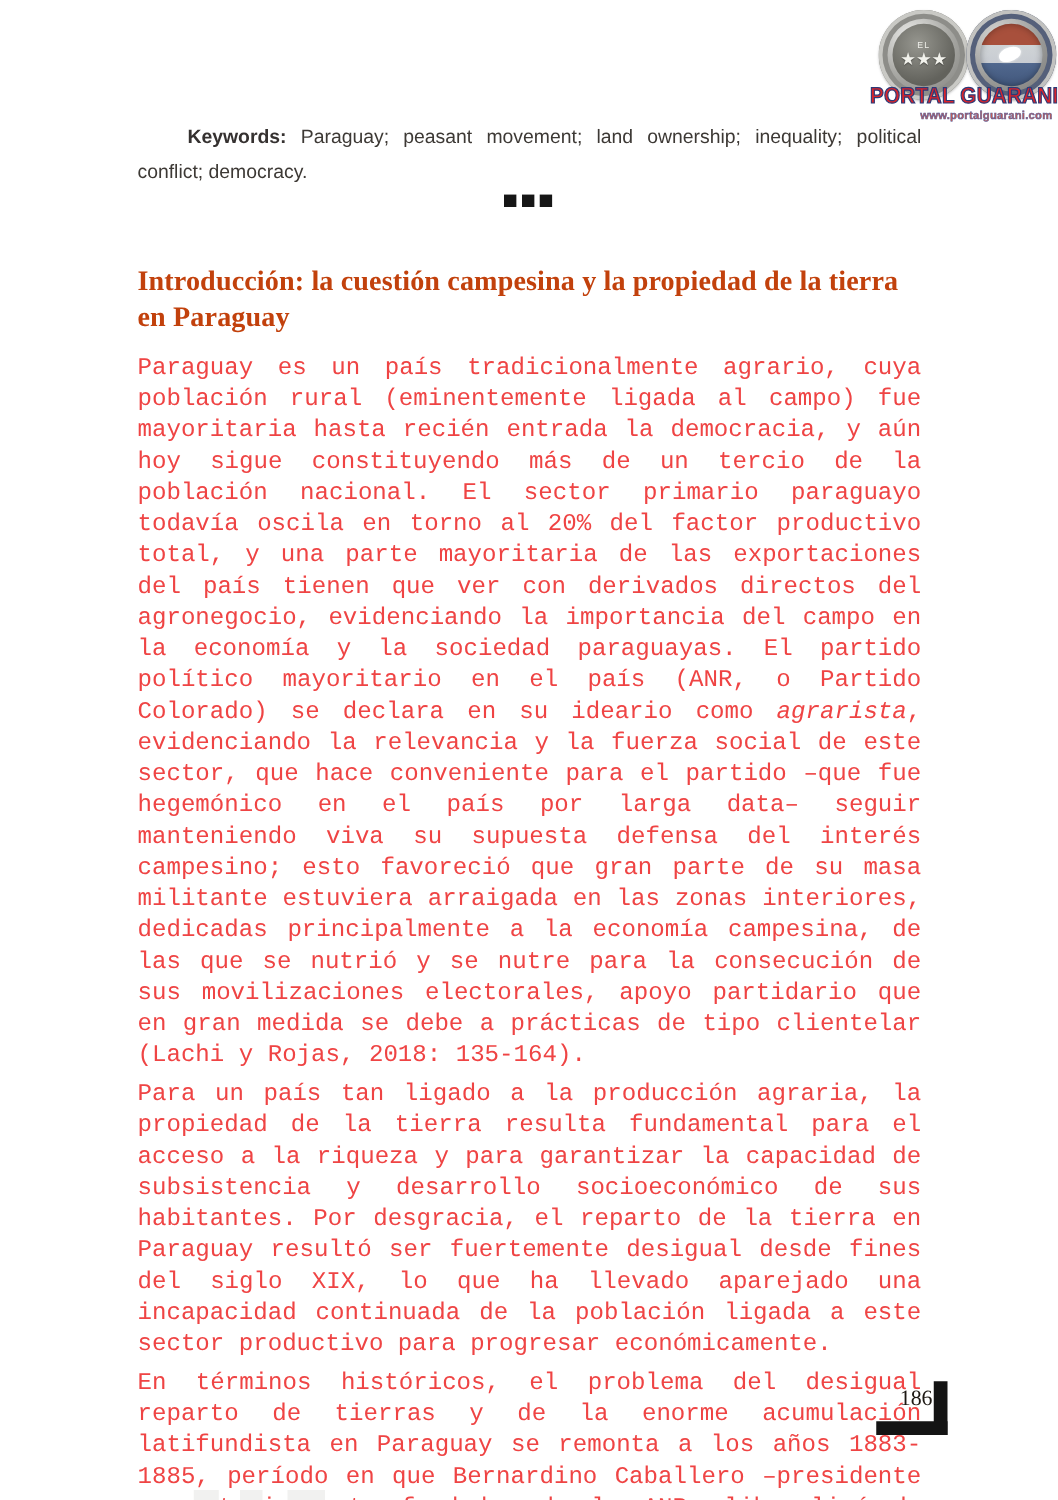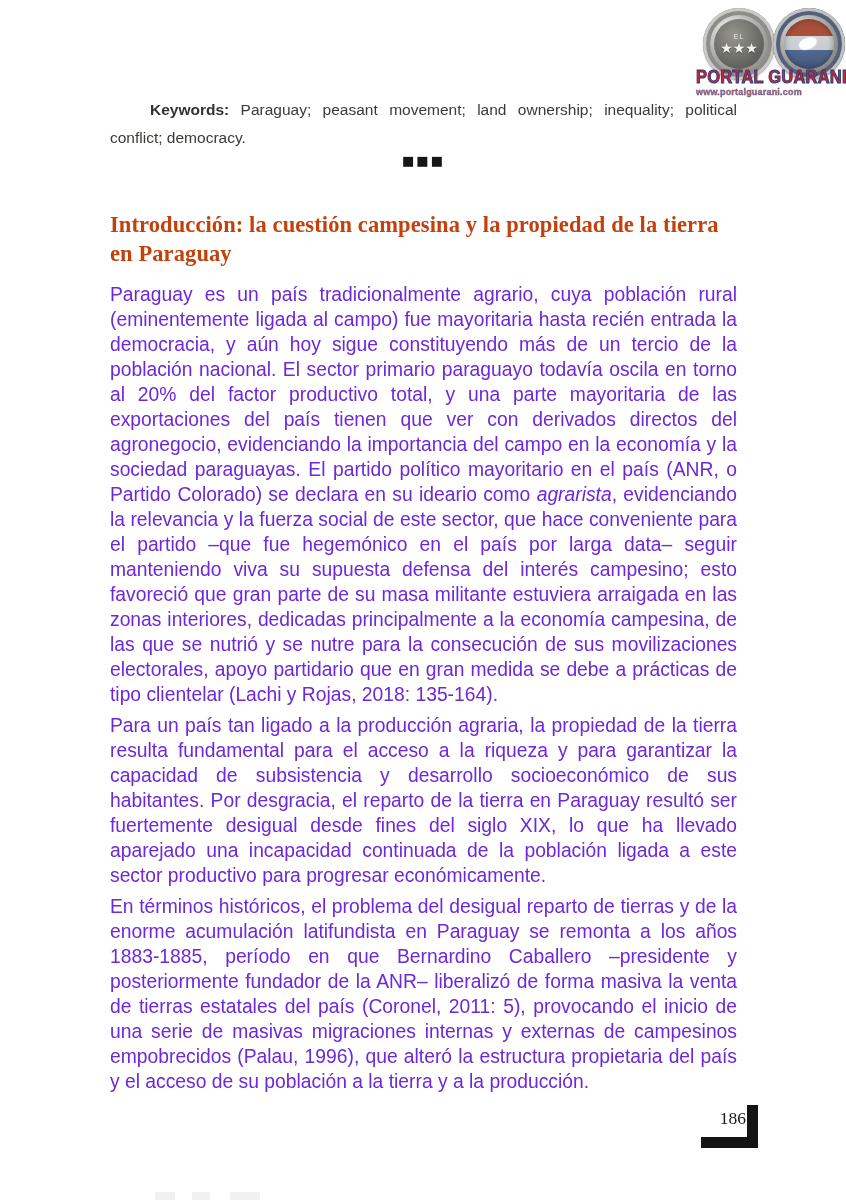--- a/index.html
+++ b/index.html
@@ -24,38 +24,38 @@
       text-shadow:0 1px 1px rgba(0,0,0,.4);}
   .flag-core{position:absolute;inset:11px;border-radius:50%;overflow:hidden;
       background:linear-gradient(180deg,#a8503c 0%,#a8503c 34%,#cfd3d6 34%,#c8ccd2 63%,#51688e 63%,#41577c 100%);
       box-shadow:inset 0 0 6px rgba(0,0,0,.35);}
   .py-shape{position:absolute;left:50%;top:50%;width:18px;height:11px;margin:-6px 0 0 -10px;
       background:#ffffff;border-radius:55% 45% 60% 40%;transform:rotate(-14deg);
       box-shadow:0 0 2px rgba(255,255,255,.8);}
   .brand{position:absolute;top:69px;right:1px;width:149px;text-align:center;white-space:nowrap;
       font-family:"Liberation Sans",sans-serif;font-weight:bold;font-size:16.5px;line-height:17px;
       color:#d8242b;-webkit-text-stroke:0.9px #2b3a78;letter-spacing:0.2px;transform:scaleY(1.08);}
-  .brand-url{position:absolute;top:87px;right:4px;width:146px;text-align:left;white-space:nowrap;
+  .brand-url{position:absolute;top:87px;right:4px;width:146px;text-align:right;white-space:nowrap;
       font-family:"Liberation Sans",sans-serif;font-weight:bold;font-size:9px;line-height:10px;
       color:#c0564e;-webkit-text-stroke:0.4px #45539a;letter-spacing:0.2px;opacity:.95;
       filter:blur(.3px);}
 
   
   .content{position:absolute;left:110px;top:94px;width:627px;z-index:1;}
   .abstract-p{font-family:"Liberation Sans",sans-serif;font-size:15.5px;line-height:28px;
       color:#3d3935;text-align:justify;margin:0;}
   .keywords-p{font-family:"Liberation Sans",sans-serif;font-size:15.5px;line-height:28px;
       color:#3d3935;text-align:justify;margin:2px 0 0 0;}
   .keywords-p b{color:#353130;margin-left:40px;}
   .separator{margin:2px 0 0 0;text-align:center;font-size:13px;line-height:14px;
       letter-spacing:2px;color:#161616;font-family:"DejaVu Sans",sans-serif;}
   h1.heading{margin:42px 0 0 0;font-family:"Liberation Serif",serif;font-weight:bold;
       font-size:22.5px;line-height:29px;color:#c2410c;letter-spacing:0.1px;}
-  .body-p{font-family:Liberation Sans, sans-serif;font-size:19.3px;line-height:25px;
-      text-align:justify;color:#6d28d9;margin:6px 0 0 0;}
+  .body-p{font-family:Liberation Mono, monospace;font-size:19.3px;line-height:25px;
+      text-align:justify;color:#ef4444;margin:6px 0 0 0;}
   .body-p.first{margin-top:14px;}
   .body-p em{font-style:italic;}
 
   
   .footer-citation{position:absolute;left:110px;top:1124px;width:627px;text-align:center;
       font-family:"Liberation Serif",serif;font-size:17px;color:#2a251f;z-index:1;}
   .page-number{position:absolute;left:712px;top:1108px;width:34px;text-align:right;
       font-family:"Liberation Serif",serif;font-size:17.5px;color:#1d1813;z-index:2;}
   .corner-v{position:absolute;left:747px;top:1105px;width:11px;height:43px;background:#141414;z-index:2;}
   .corner-h{position:absolute;left:701px;top:1137px;width:57px;height:11px;background:#141414;z-index:2;}

